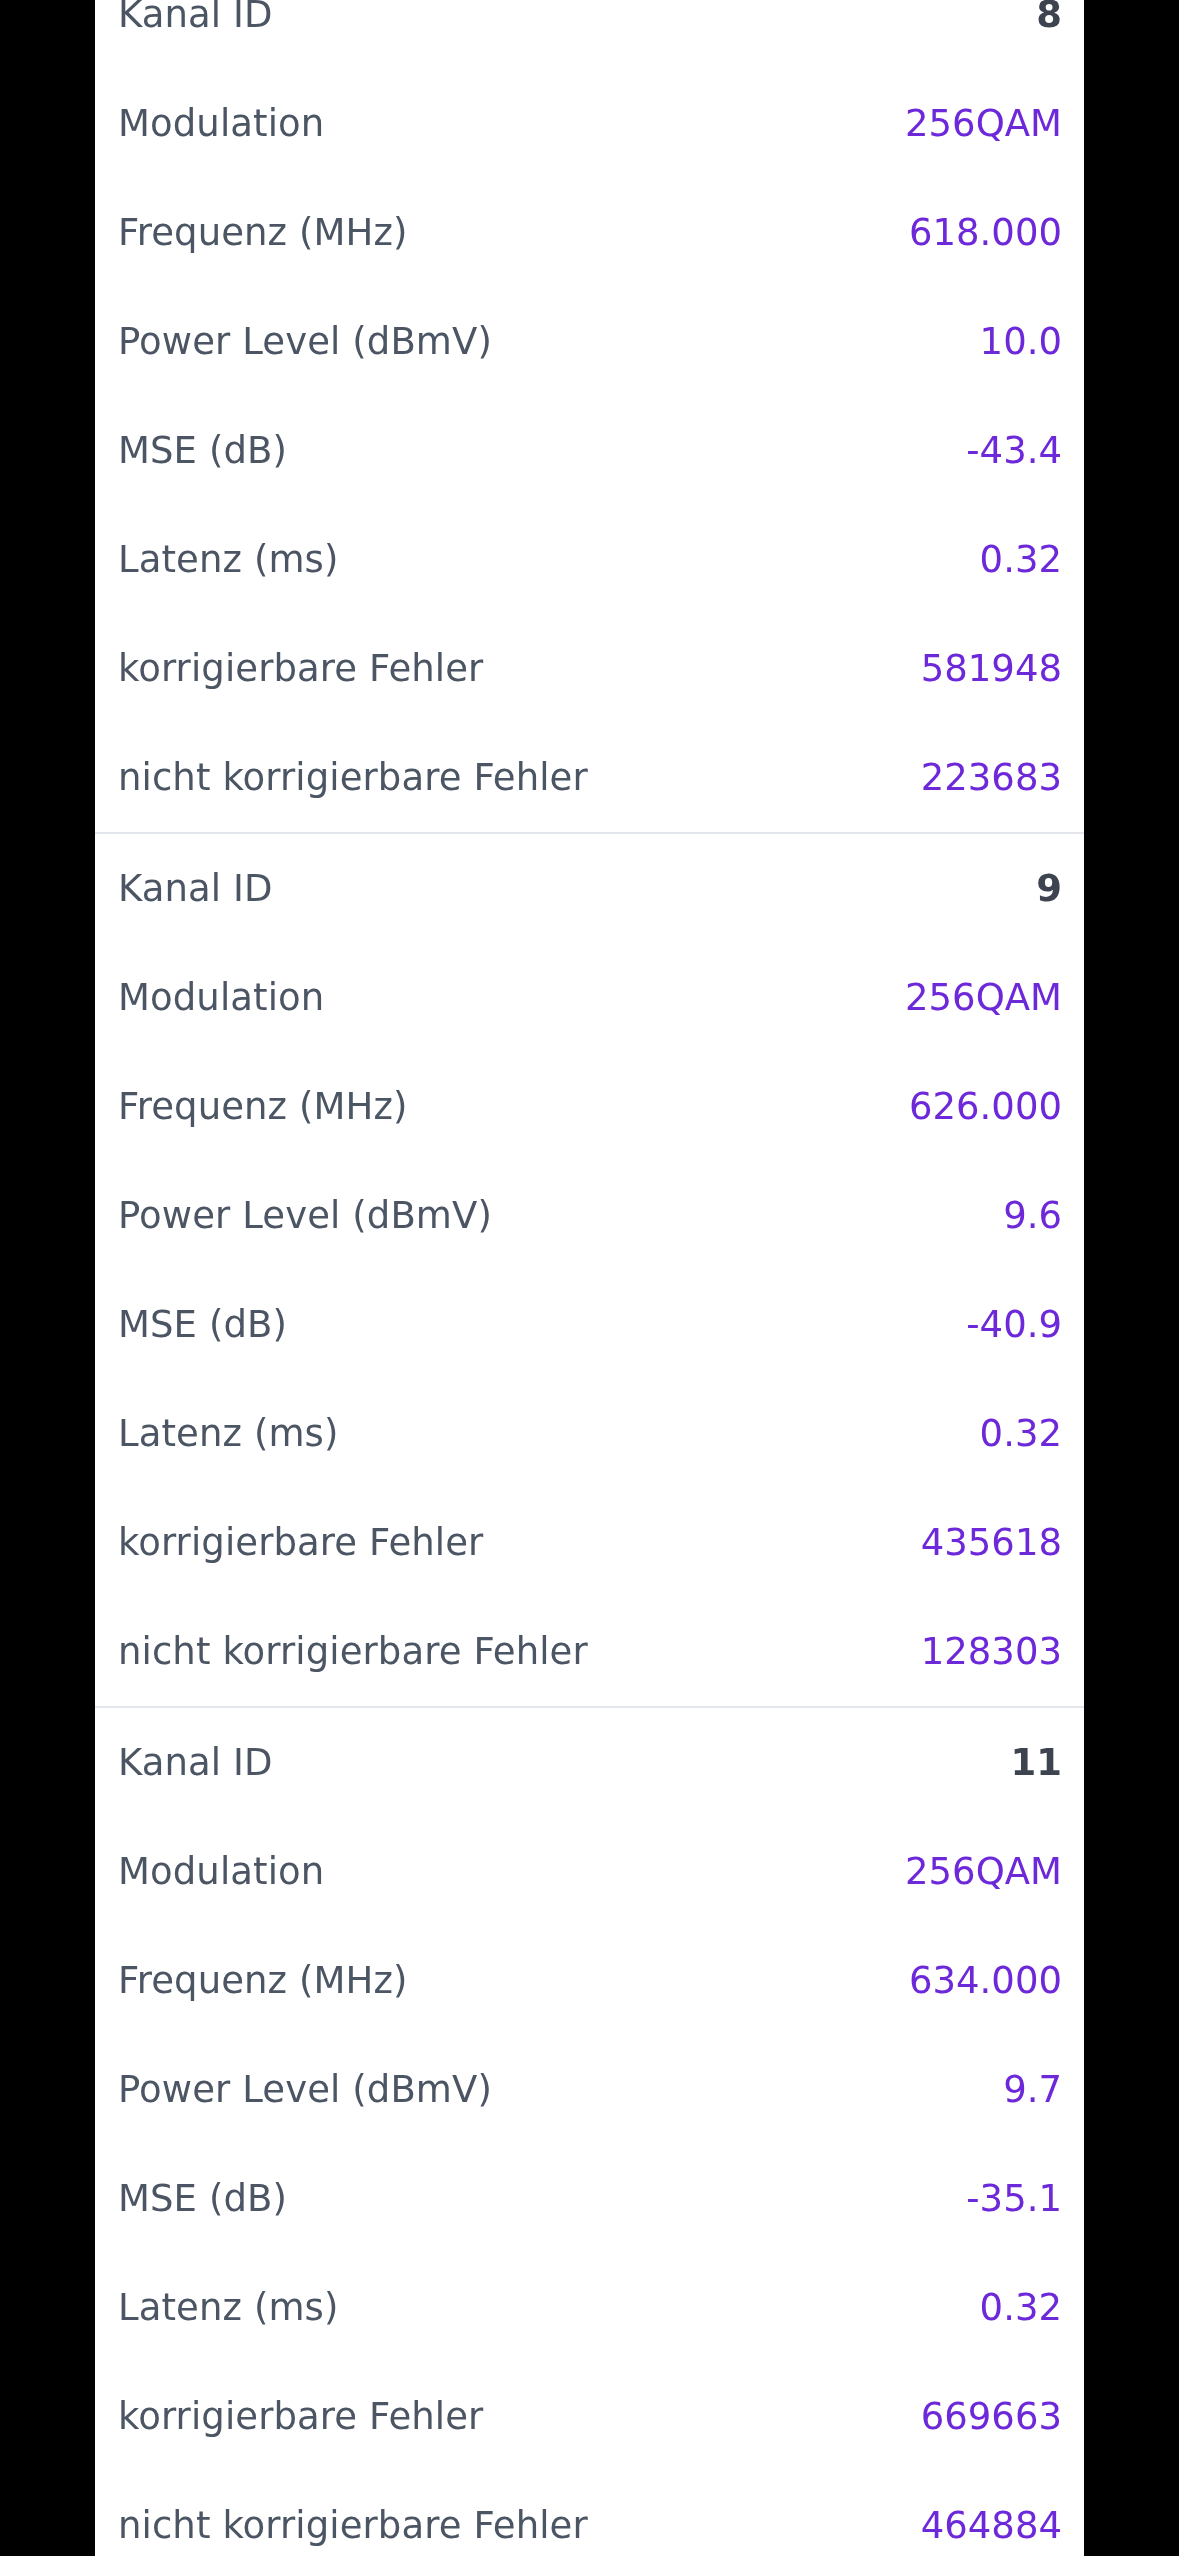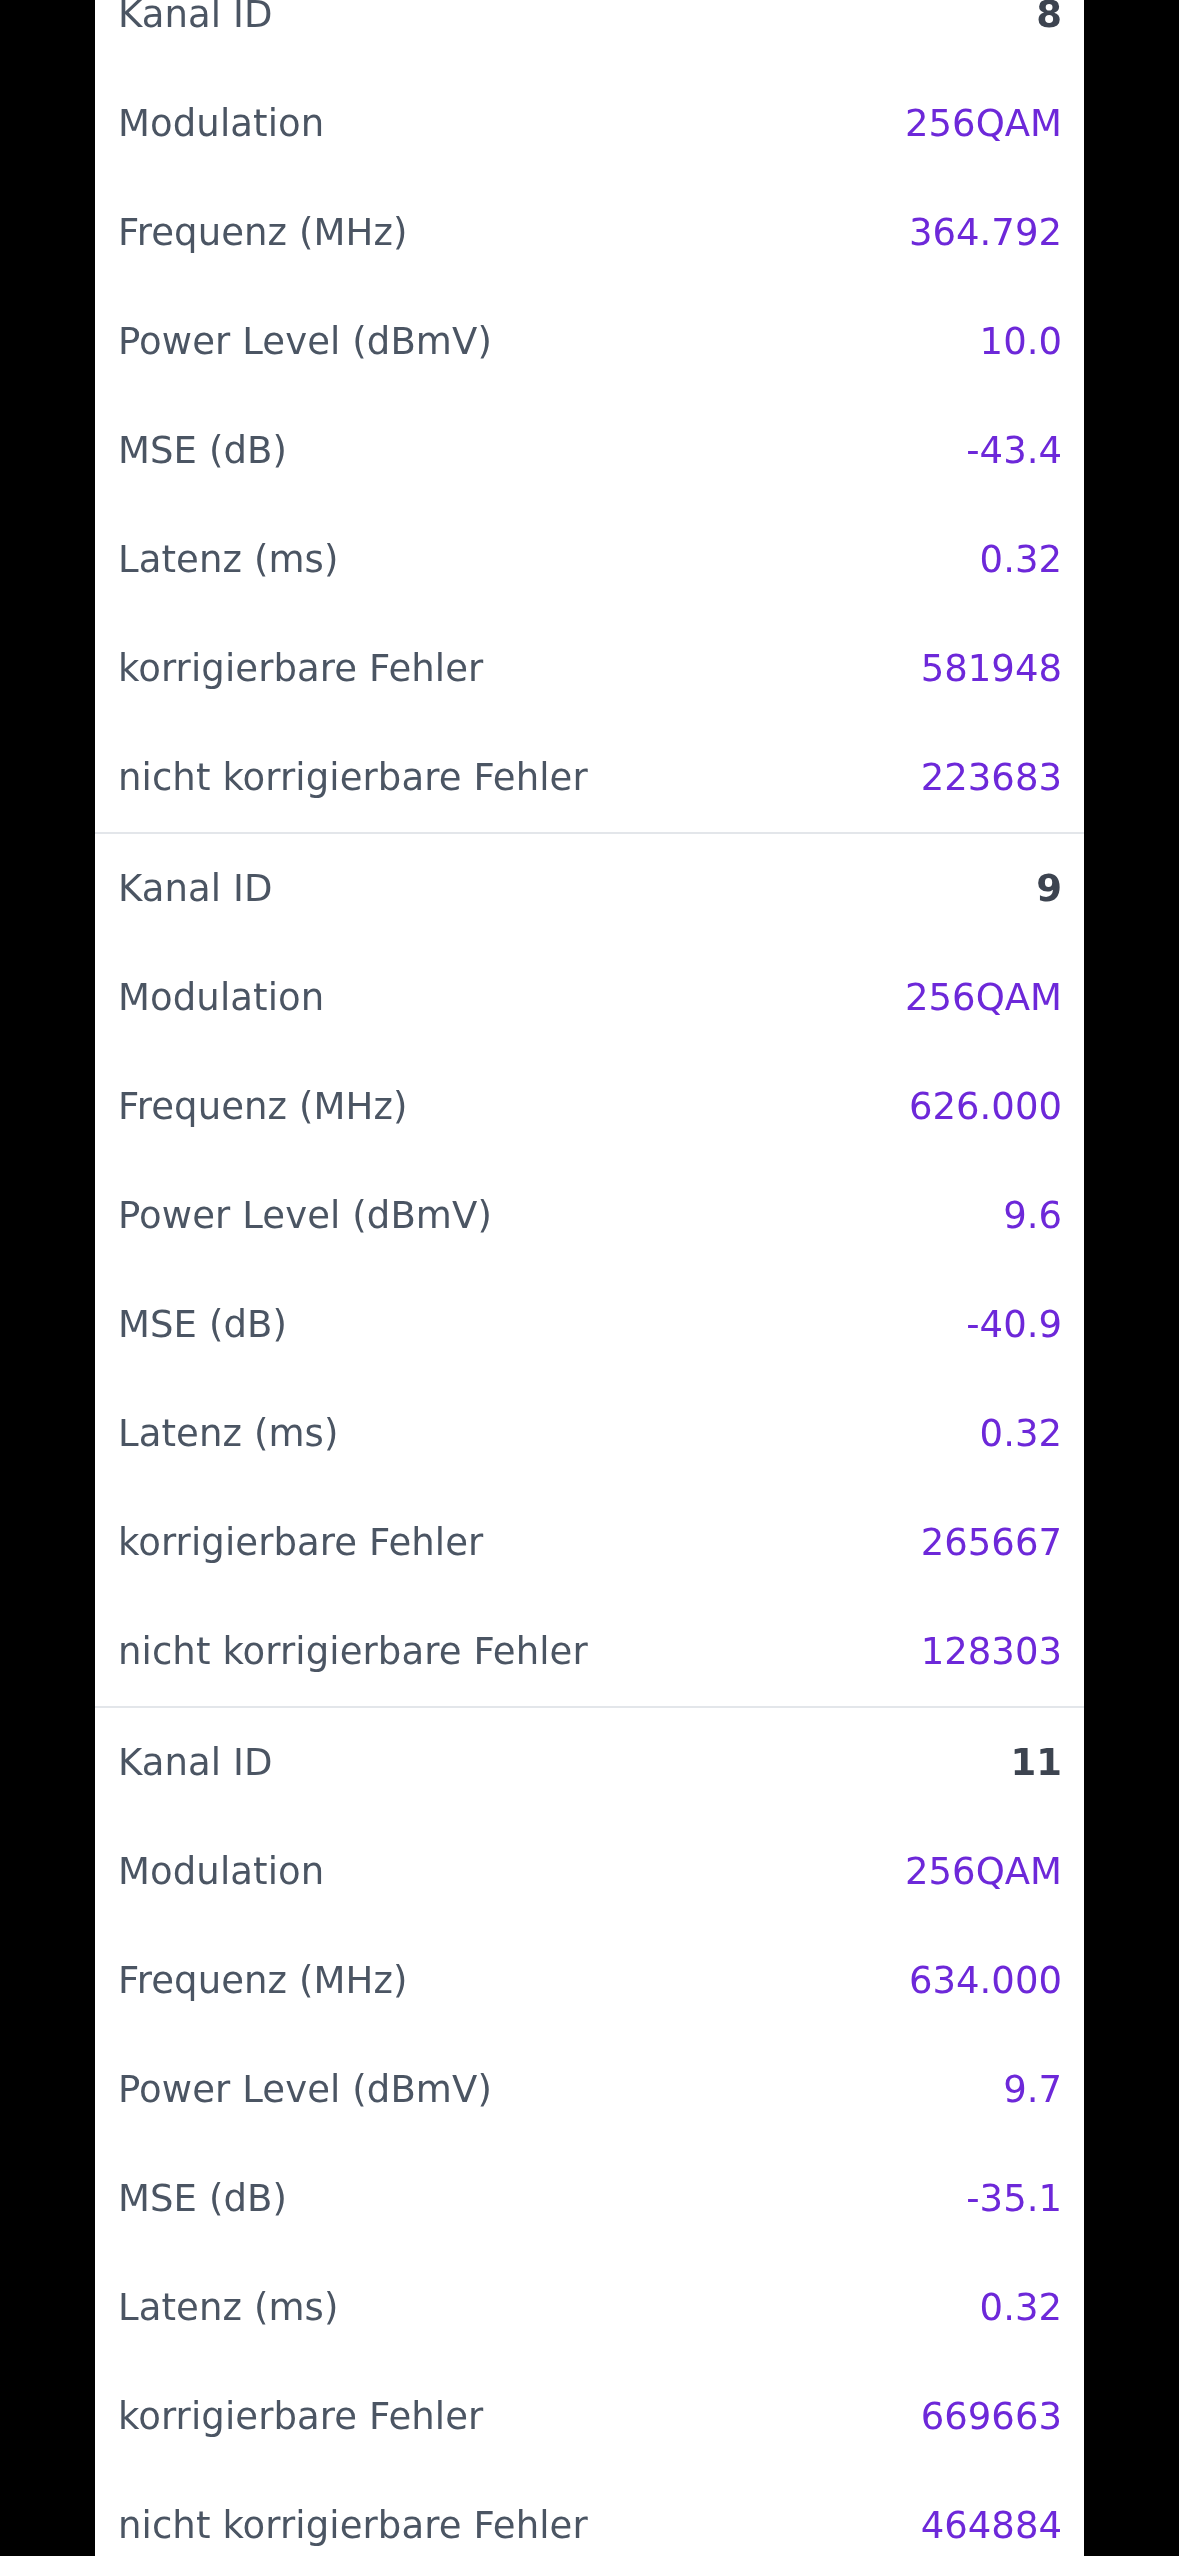--- a/index.html
+++ b/index.html
@@ -78,21 +78,21 @@
       <div class="row id-row">
         <span class="row-label">Kanal ID</span>
         <span class="row-value">8</span>
       </div>
       <div class="row">
         <span class="row-label">Modulation</span>
         <span class="row-value">256QAM</span>
       </div>
       <div class="row">
         <span class="row-label">Frequenz (MHz)</span>
-        <span class="row-value">364.792</span>
+        <span class="row-value">618.000</span>
       </div>
       <div class="row">
         <span class="row-label">Power Level (dBmV)</span>
         <span class="row-value">10.0</span>
       </div>
       <div class="row">
         <span class="row-label">MSE (dB)</span>
         <span class="row-value">-43.4</span>
       </div>
       <div class="row">
@@ -129,21 +129,21 @@
       <div class="row">
         <span class="row-label">MSE (dB)</span>
         <span class="row-value">-40.9</span>
       </div>
       <div class="row">
         <span class="row-label">Latenz (ms)</span>
         <span class="row-value">0.32</span>
       </div>
       <div class="row">
         <span class="row-label">korrigierbare Fehler</span>
-        <span class="row-value">265667</span>
+        <span class="row-value">435618</span>
       </div>
       <div class="row">
         <span class="row-label">nicht korrigierbare Fehler</span>
         <span class="row-value">128303</span>
       </div>
     </div>
 
     <div class="channel-card">
       <div class="row id-row">
         <span class="row-label">Kanal ID</span>

